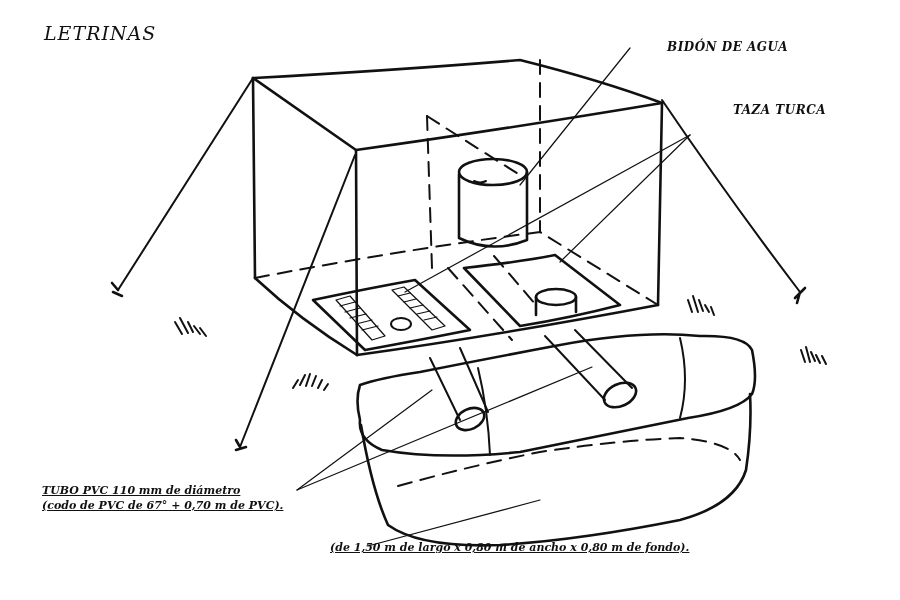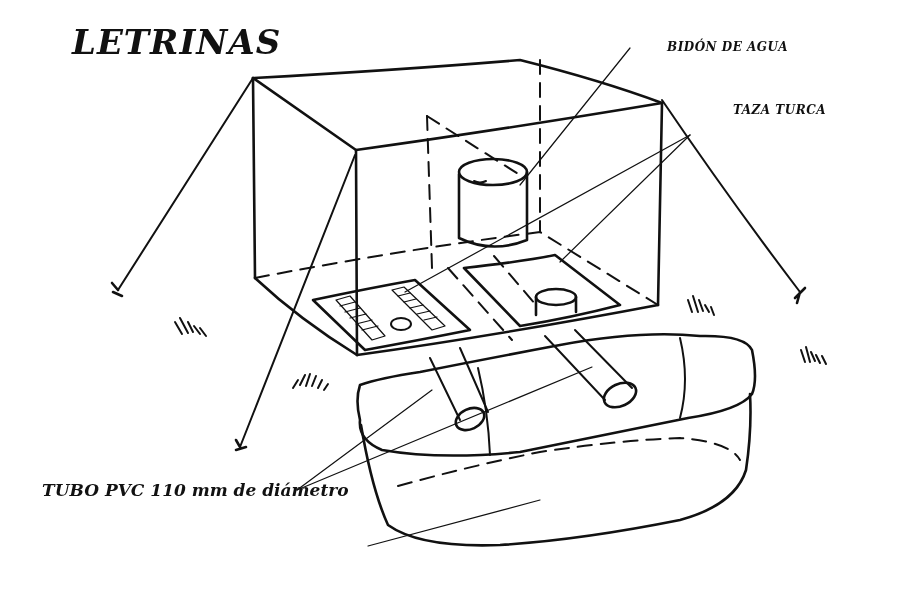--- a/index.html
+++ b/index.html
@@ -4,23 +4,23 @@
   <style>
     html, body { margin: 0; padding: 0; background: #ffffff; }
     body { width: 900px; height: 600px; position: relative; overflow: hidden; }
     svg { position: absolute; left: 0; top: 0; }
     .ink { fill: none; stroke: #111111; stroke-linecap: round; stroke-linejoin: round; }
     .thick { stroke-width: 2.6; }
     .mid { stroke-width: 2; }
     .thin { stroke-width: 1.2; }
     .dash { stroke-dasharray: 14 9; }
     .lbl { position: absolute; font-family: "DejaVu Serif", serif; font-style: italic; color: #111; white-space: nowrap; }
-    .title { left: 44px; top: 22px; font-size: 34px; font-weight: bold; letter-spacing: 1px; margin-left: 28px; }
+    .title { left: 44px; top: 22px; font-size: 19px; font-weight: normal; letter-spacing: 1px; }
     .cap { font-size: 12px; font-weight: bold; letter-spacing: 0.5px; margin-left: 33px; }
-    .note { font-size: 17px; font-weight: bold; line-height: 15px; }
+    .note { font-size: 11px; font-weight: bold; line-height: 15px; text-decoration: underline; }
   </style>
 </head>
 <body>
 
 <svg width="900" height="600" viewBox="0 0 900 600">
 
   <g>
     <path class="ink mid" d="M253 78 L118 290"></path>
     <path class="ink thick" d="M112 283 L118 290 M113 292 L122 296"></path>
     <path class="ink mid" d="M355 155 L240 447"></path>
@@ -100,15 +100,17 @@
     <path class="ink thin" d="M297 490 L592 367"></path>
     <path class="ink thin" d="M368 546 L540 500"></path>
   </g>
 </svg>
 
 <div class="lbl title">LETRINAS</div>
 <div class="lbl cap" style="left:634px; top:40px;">BIDÓN DE AGUA</div>
 <div class="lbl cap" style="left:700px; top:103px;">TAZA TURCA</div>
 <div class="lbl note" style="left:42px; top:483px;">
   <div>TUBO PVC 110 mm de diámetro</div>
+  <div>(codo de PVC de 67° + 0,70 m de PVC).</div>
 </div>
 <div class="lbl note" style="left:330px; top:540px;">
+  <div>(de 1,50 m de largo x 0,80 m de ancho x 0,80 m de fondo).</div>
 </div>
 
 </body></html>

